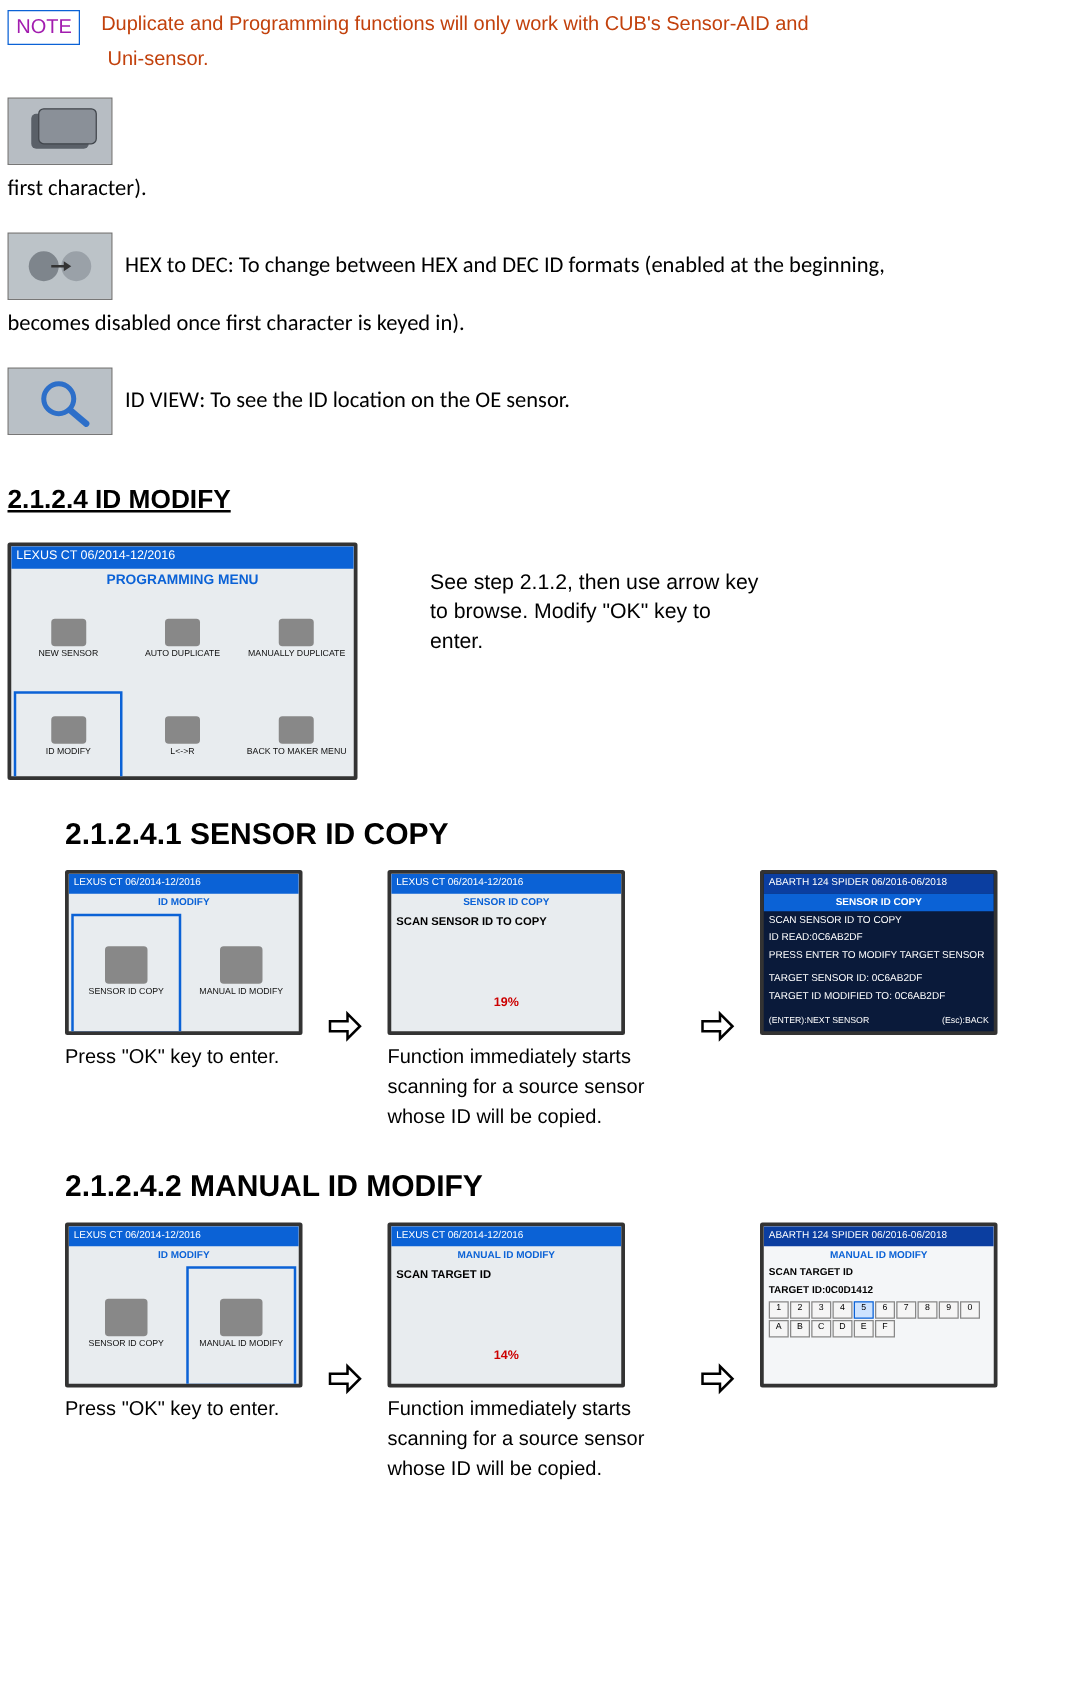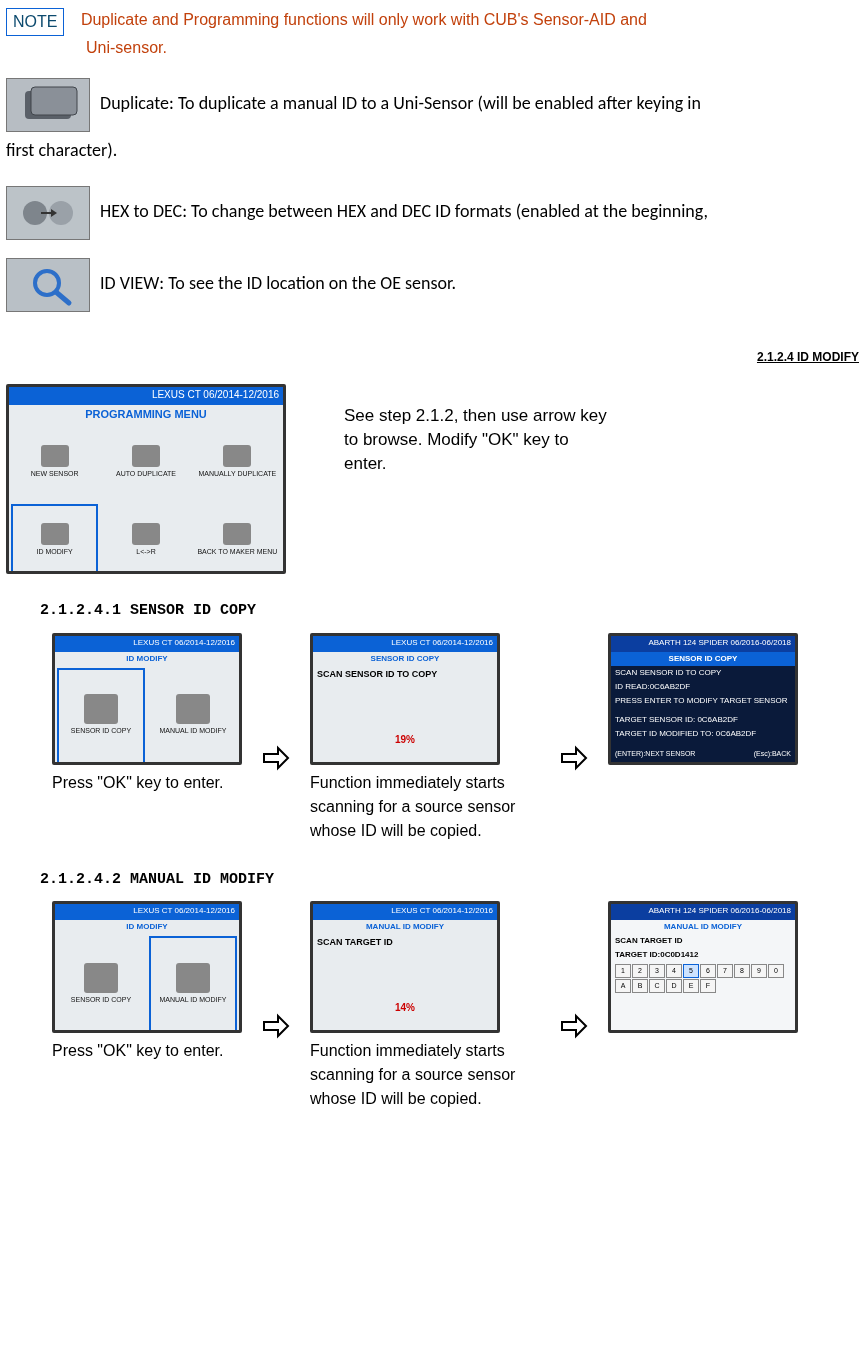--- a/index.html
+++ b/index.html
@@ -9,21 +9,21 @@
     margin: 0;
     padding: 8px 6px;
     width: 865px;
     box-sizing: border-box;
     line-height: 1.5;
   }
   .note-row { display:block; margin-bottom: 18px; }
   .note-box {
     display:inline-block;
     border: 1.5px solid #0b62d6;
-    color: #0c4a6e;
+    color: #a21caf;
     padding: 1px 6px;
     font-weight: 500;
     vertical-align: top;
     margin-right: 12px;
   }
   .note-text { color:#c2410c; }
   .line-indent { padding-left: 80px; display:block; }
   .icon-thumb {
     display:inline-block;
     width: 82px;
@@ -34,51 +34,49 @@
     border:1px solid #777;
     position:relative;
     overflow:hidden;
   }
   .icon-thumb svg { position:absolute; top:0; left:0; }
   .body-text { font-family: Calibri, Arial, sans-serif; font-size: 18px; }
   .para { margin: 4px 0 18px 0; line-height: 2.0; }
   h2.section {
     font-family: Arial, sans-serif;
     font-weight: bold;
-    font-size: 12px;
+    font-size: 21px;
     text-decoration: underline;
     margin: 36px 0 18px 0;
-    text-align: right;
   }
   h3.subsection {
-    font-family: Liberation Mono, monospace;
+    font-family: Liberation Sans, sans-serif;
     font-weight: bold;
-    font-size: 15px;
-    margin: 26px 0 10px 34px;
+    font-size: 24px;
+    margin: 26px 0 10px 46px;
   }
   .row { display:flex; align-items:flex-start; gap:18px; margin-bottom:10px; }
   .device-screen {
     border: 3px solid #333;
     border-radius: 2px;
     background: #e8ecef;
     width: 280px;
     height: 190px;
     position: relative;
     box-sizing: border-box;
     font-family: Arial, sans-serif;
     overflow:hidden;
   }
   .device-screen .titlebar {
     background: #0b62d6;
     color:#fff;
     font-size:10px;
     padding:2px 4px;
     height:14px;
     line-height:12px;
-    text-align:right;
   }
   .device-screen .subtitle {
     color:#0b62d6;
     font-size:11px;
     font-weight:bold;
     text-align:center;
     padding:1px 0;
   }
   .device-screen.small { width:190px; height:132px; }
   .device-screen.small .titlebar { font-size:8px; height:12px; line-height:10px;}
@@ -117,35 +115,36 @@
 </div>
 
 <div class="para body-text">
   <span class="icon-thumb">
     <svg viewBox="0 0 82 52">
         <rect width="82" height="52" fill="#b7bdc3"></rect>
         <rect x="18" y="12" width="46" height="28" rx="4" fill="#5a6068"></rect>
         <rect x="24" y="8" width="46" height="28" rx="4" fill="#8a9098" stroke="#40454b"></rect>
       </svg>
   </span>
-  <span>Duplicate: To duplicate a manual ID to a Uni-Sensor (will be enabled after keying in</span><br>
+  <br>
   <span>first character).</span>
 </div>
 
 <div class="para body-text">
   <span class="icon-thumb">
     <svg viewBox="0 0 82 52">
         <rect width="82" height="52" fill="#bcc3c8"></rect>
         <circle cx="28" cy="26" r="12" fill="#7e858c"></circle>
         <circle cx="54" cy="26" r="12" fill="#9aa1a8"></circle>
         <path d="M34 26 h14" stroke="#333" stroke-width="2"></path>
         <path d="M44 22 l6 4 -6 4" fill="#333"></path>
       </svg>
   </span>
   <span>HEX to DEC: To change between HEX and DEC ID formats (enabled at the beginning,</span><br>
+  <span>becomes disabled once first character is keyed in).</span>
 </div>
 
 <div class="para body-text">
   <span class="icon-thumb">
     <svg viewBox="0 0 82 52">
         <rect width="82" height="52" fill="#b9c0c6"></rect>
         <circle cx="40" cy="24" r="12" fill="none" stroke="#2d6fc9" stroke-width="4"></circle>
         <line x1="49" y1="33" x2="62" y2="44" stroke="#2d6fc9" stroke-width="5" stroke-linecap="round"></line>
       </svg>
   </span>

